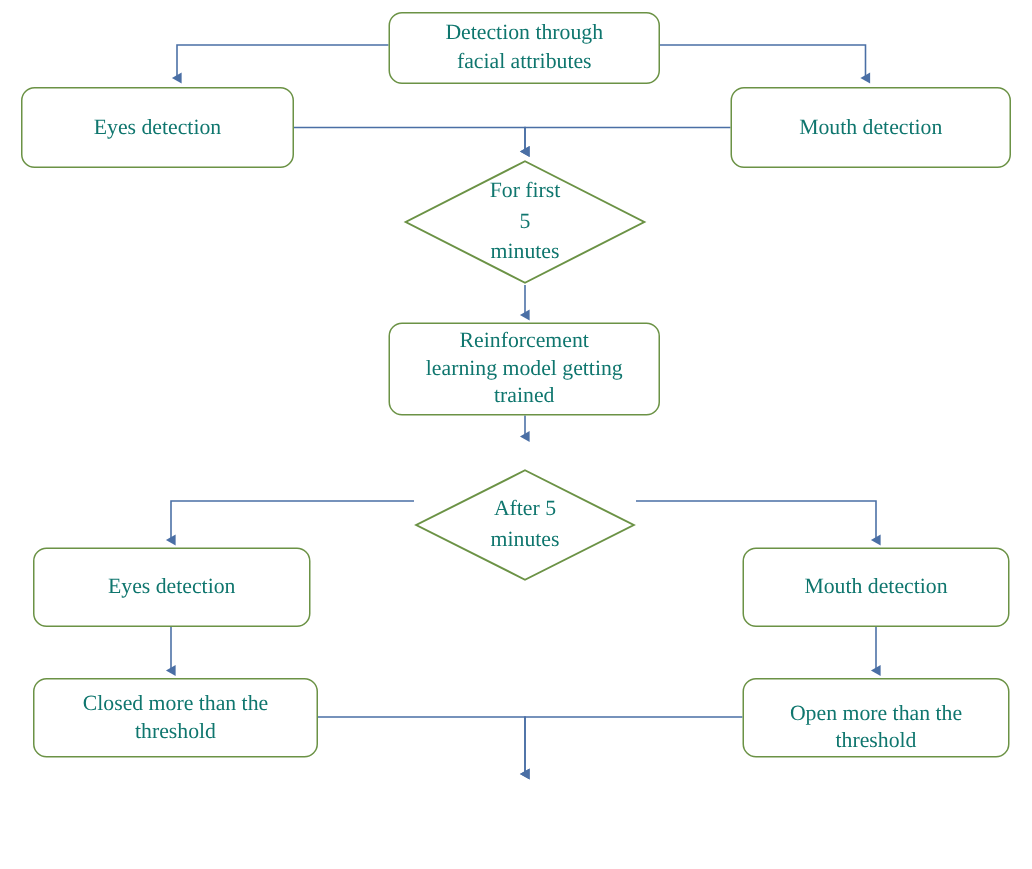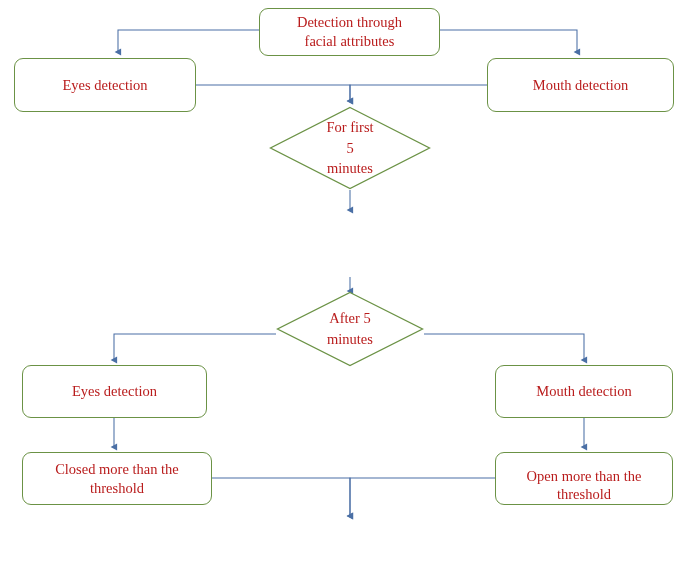--- a/index.html
+++ b/index.html
@@ -15,21 +15,21 @@
     overflow: hidden;
     font-family: "Liberation Serif", "DejaVu Serif", serif;
   }
   .node {
     position: absolute;
     box-sizing: border-box;
     display: flex;
     align-items: center;
     justify-content: center;
     text-align: center;
-    color: #b91c1c;
+    color: #0f766e;
     font-size: 14.5px;
     line-height: 1.28;
     z-index: 3;
   }
   .box {
     border: 1.4px solid #6b9245;
     border-radius: 9px;
     background: #ffffff;
   }
   .box .label {
@@ -103,22 +103,27 @@
 
   <div class="node diamond" style="left:269px; top:106px; width:162px; height:84px;">
     <svg width="162" height="84" viewBox="0 0 162 84">
       <polygon points="81,1.5 160.5,42 81,82.5 1.5,42" fill="#ffffff" stroke="#6b9245" stroke-width="1.3"></polygon>
     </svg>
     <span class="label">For first
 5
 minutes</span>
   </div>
 
+  <div class="node box" style="left:259px; top:215px; width:181px; height:62px;">
+    <span class="label">Reinforcement
+learning model getting
+trained</span>
+  </div>
 
-  <div class="node diamond" style="left:276px; top:291px; width:148px; height:76px;">
+  <div class="node diamond" style="left:276px; top:312px; width:148px; height:76px;">
     <svg width="148" height="76" viewBox="0 0 148 76">
       <polygon points="74,1.5 146.5,38 74,74.5 1.5,38" fill="#ffffff" stroke="#6b9245" stroke-width="1.3"></polygon>
     </svg>
     <span class="label">After 5
 minutes</span>
   </div>
 
   <div class="node box" style="left:22px; top:365px; width:185px; height:53px;">
     <span class="label">Eyes detection</span>
   </div>

